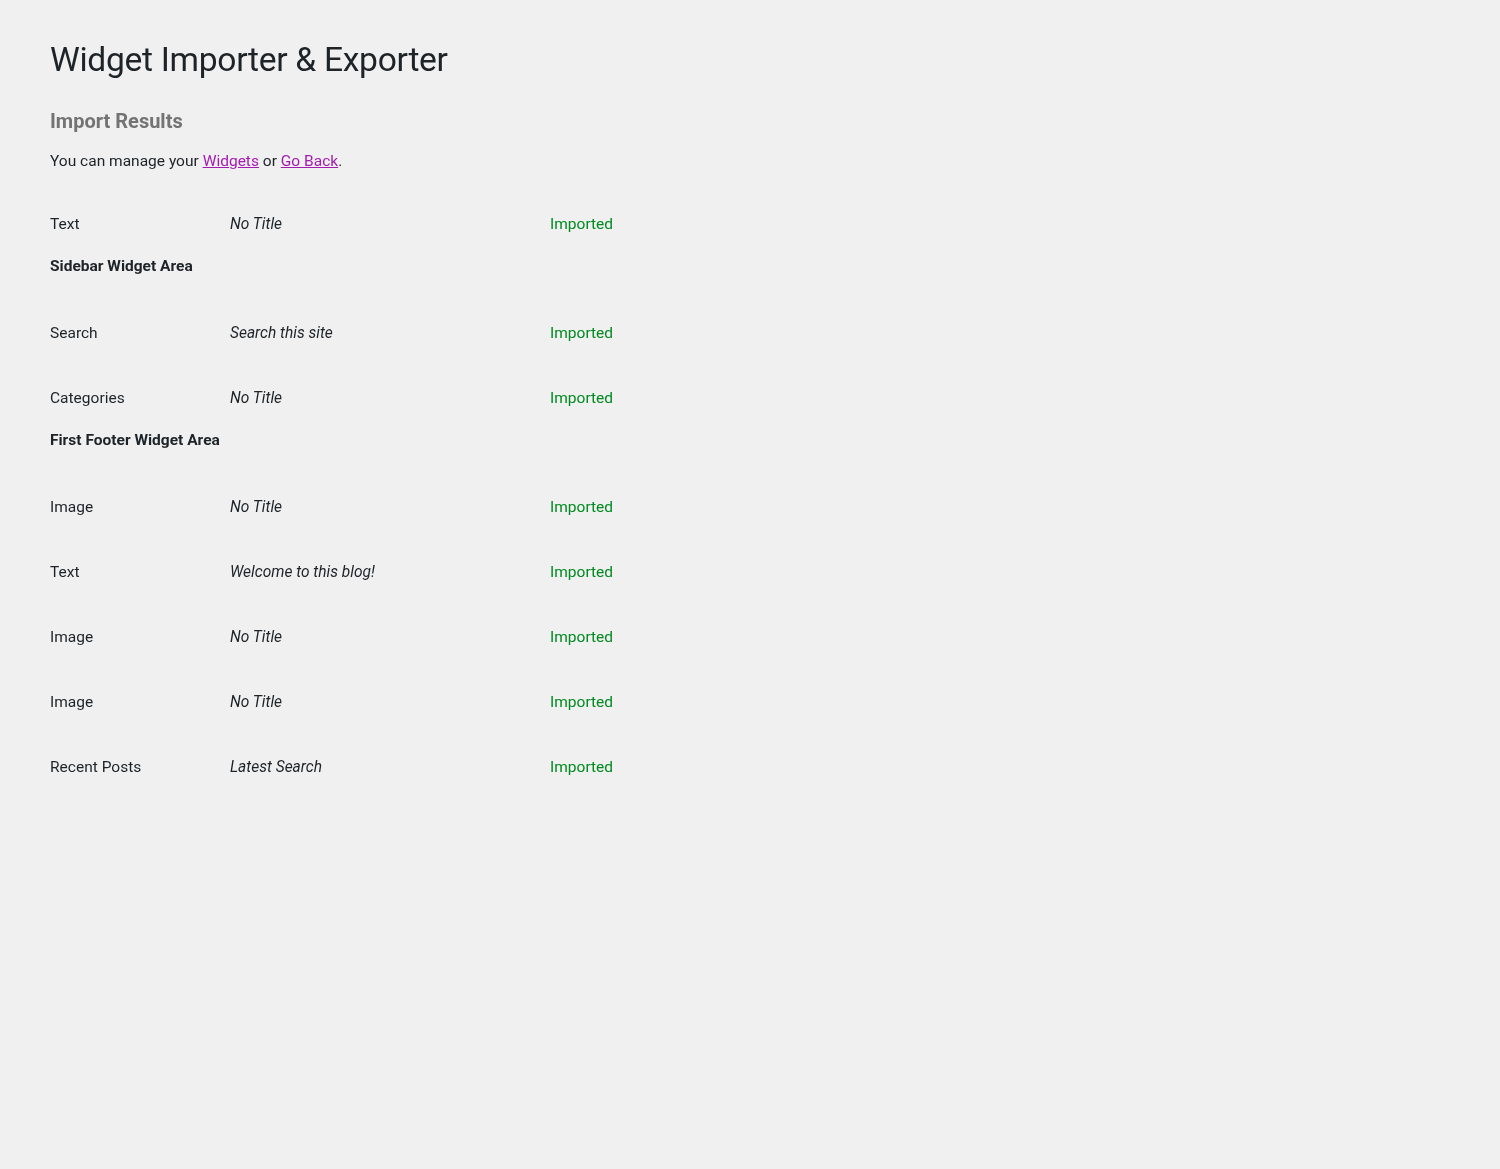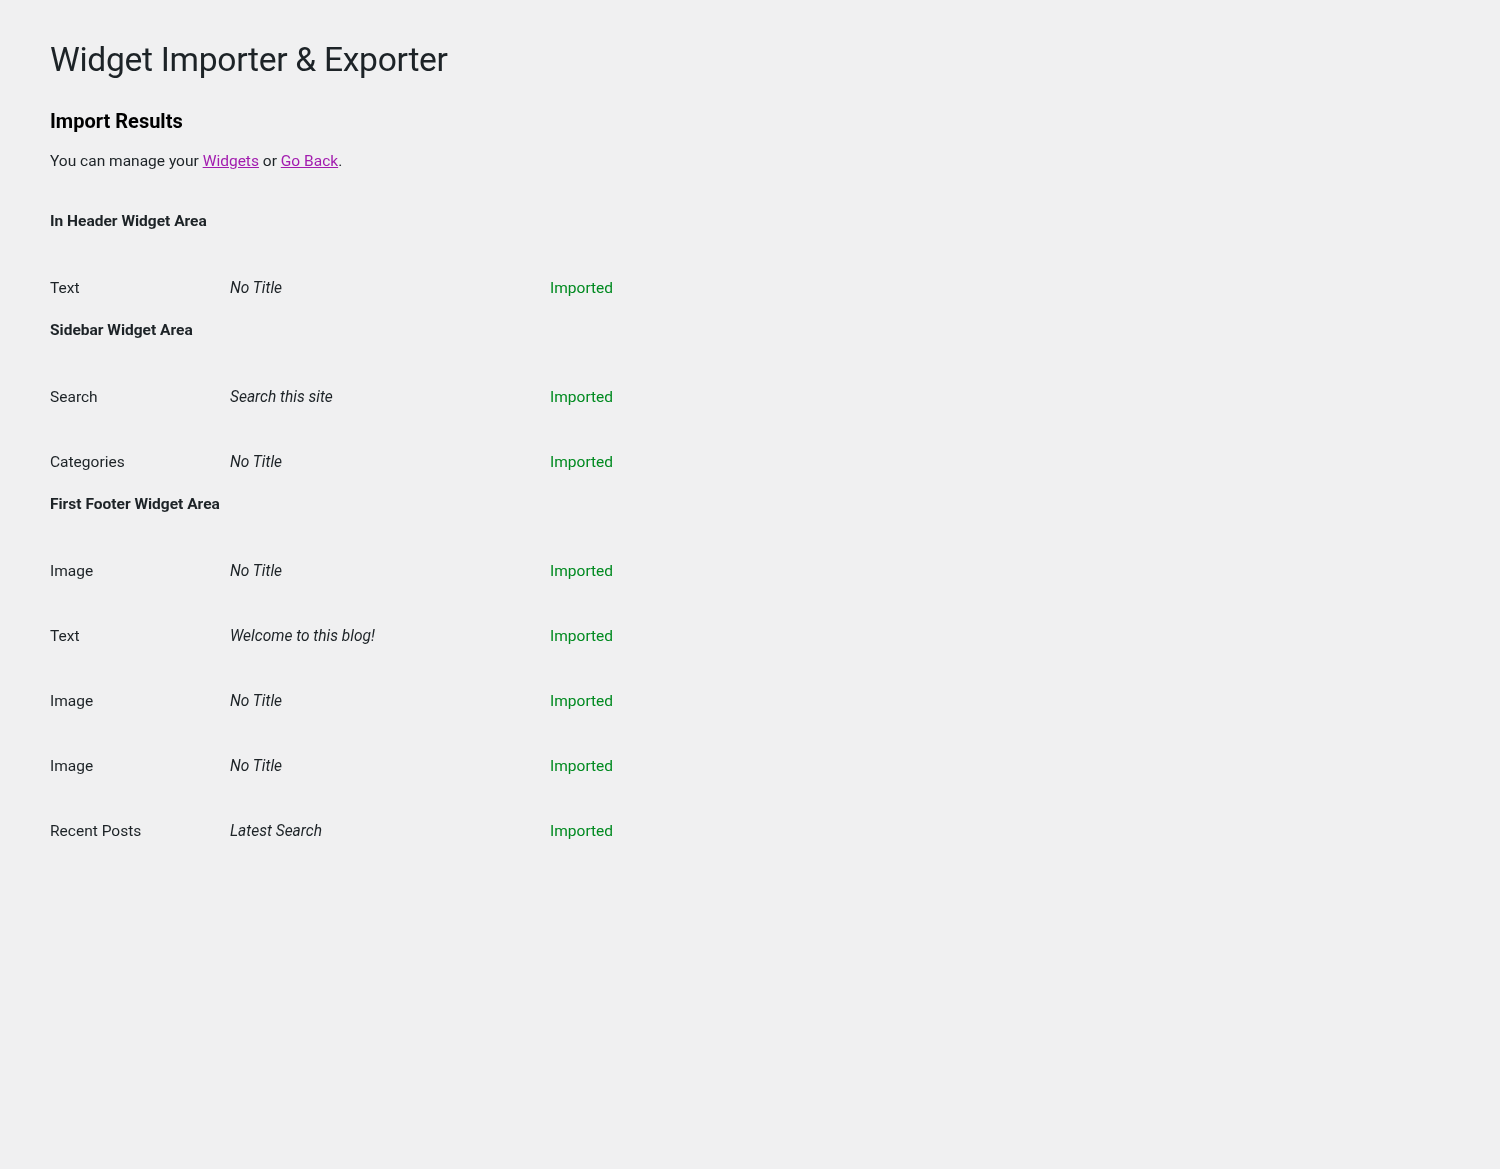--- a/index.html
+++ b/index.html
@@ -32,21 +32,21 @@
       line-height: 1.6;
     }
 
     .intro-text a {
       color: #a21caf;
     }
 
     .import-results-heading {
       font-size: 1.25rem;
       font-weight: 700;
-      color: #000000;
+      color: #737373;
       margin-bottom: 16px;
     }
 
     .widget-area-section {
       margin-bottom: 8px;
     }
 
     .widget-area-title {
       font-size: 0.97rem;
       font-weight: 700;
@@ -83,21 +83,20 @@
 <h1 class="page-title">Widget Importer &amp; Exporter</h1>
 
 <h2 class="import-results-heading">Import Results</h2>
 
 <p class="intro-text">
   <span>You can manage your </span><a href="#">Widgets</a><span> or </span><a href="#">Go Back</a><span>.</span>
 </p>
 
 <div id="widget-areas-container">
 <div class="widget-area-section">
-      <div class="widget-area-title">In Header Widget Area</div>
       <div class="widget-row">
         <span class="widget-type">Text</span>
         <span class="widget-title">No Title</span>
         <span class="widget-status">Imported</span>
       </div>
     </div>
     <div class="widget-area-section">
       <div class="widget-area-title">Sidebar Widget Area</div>
       <div class="widget-row">
         <span class="widget-type">Search</span>

